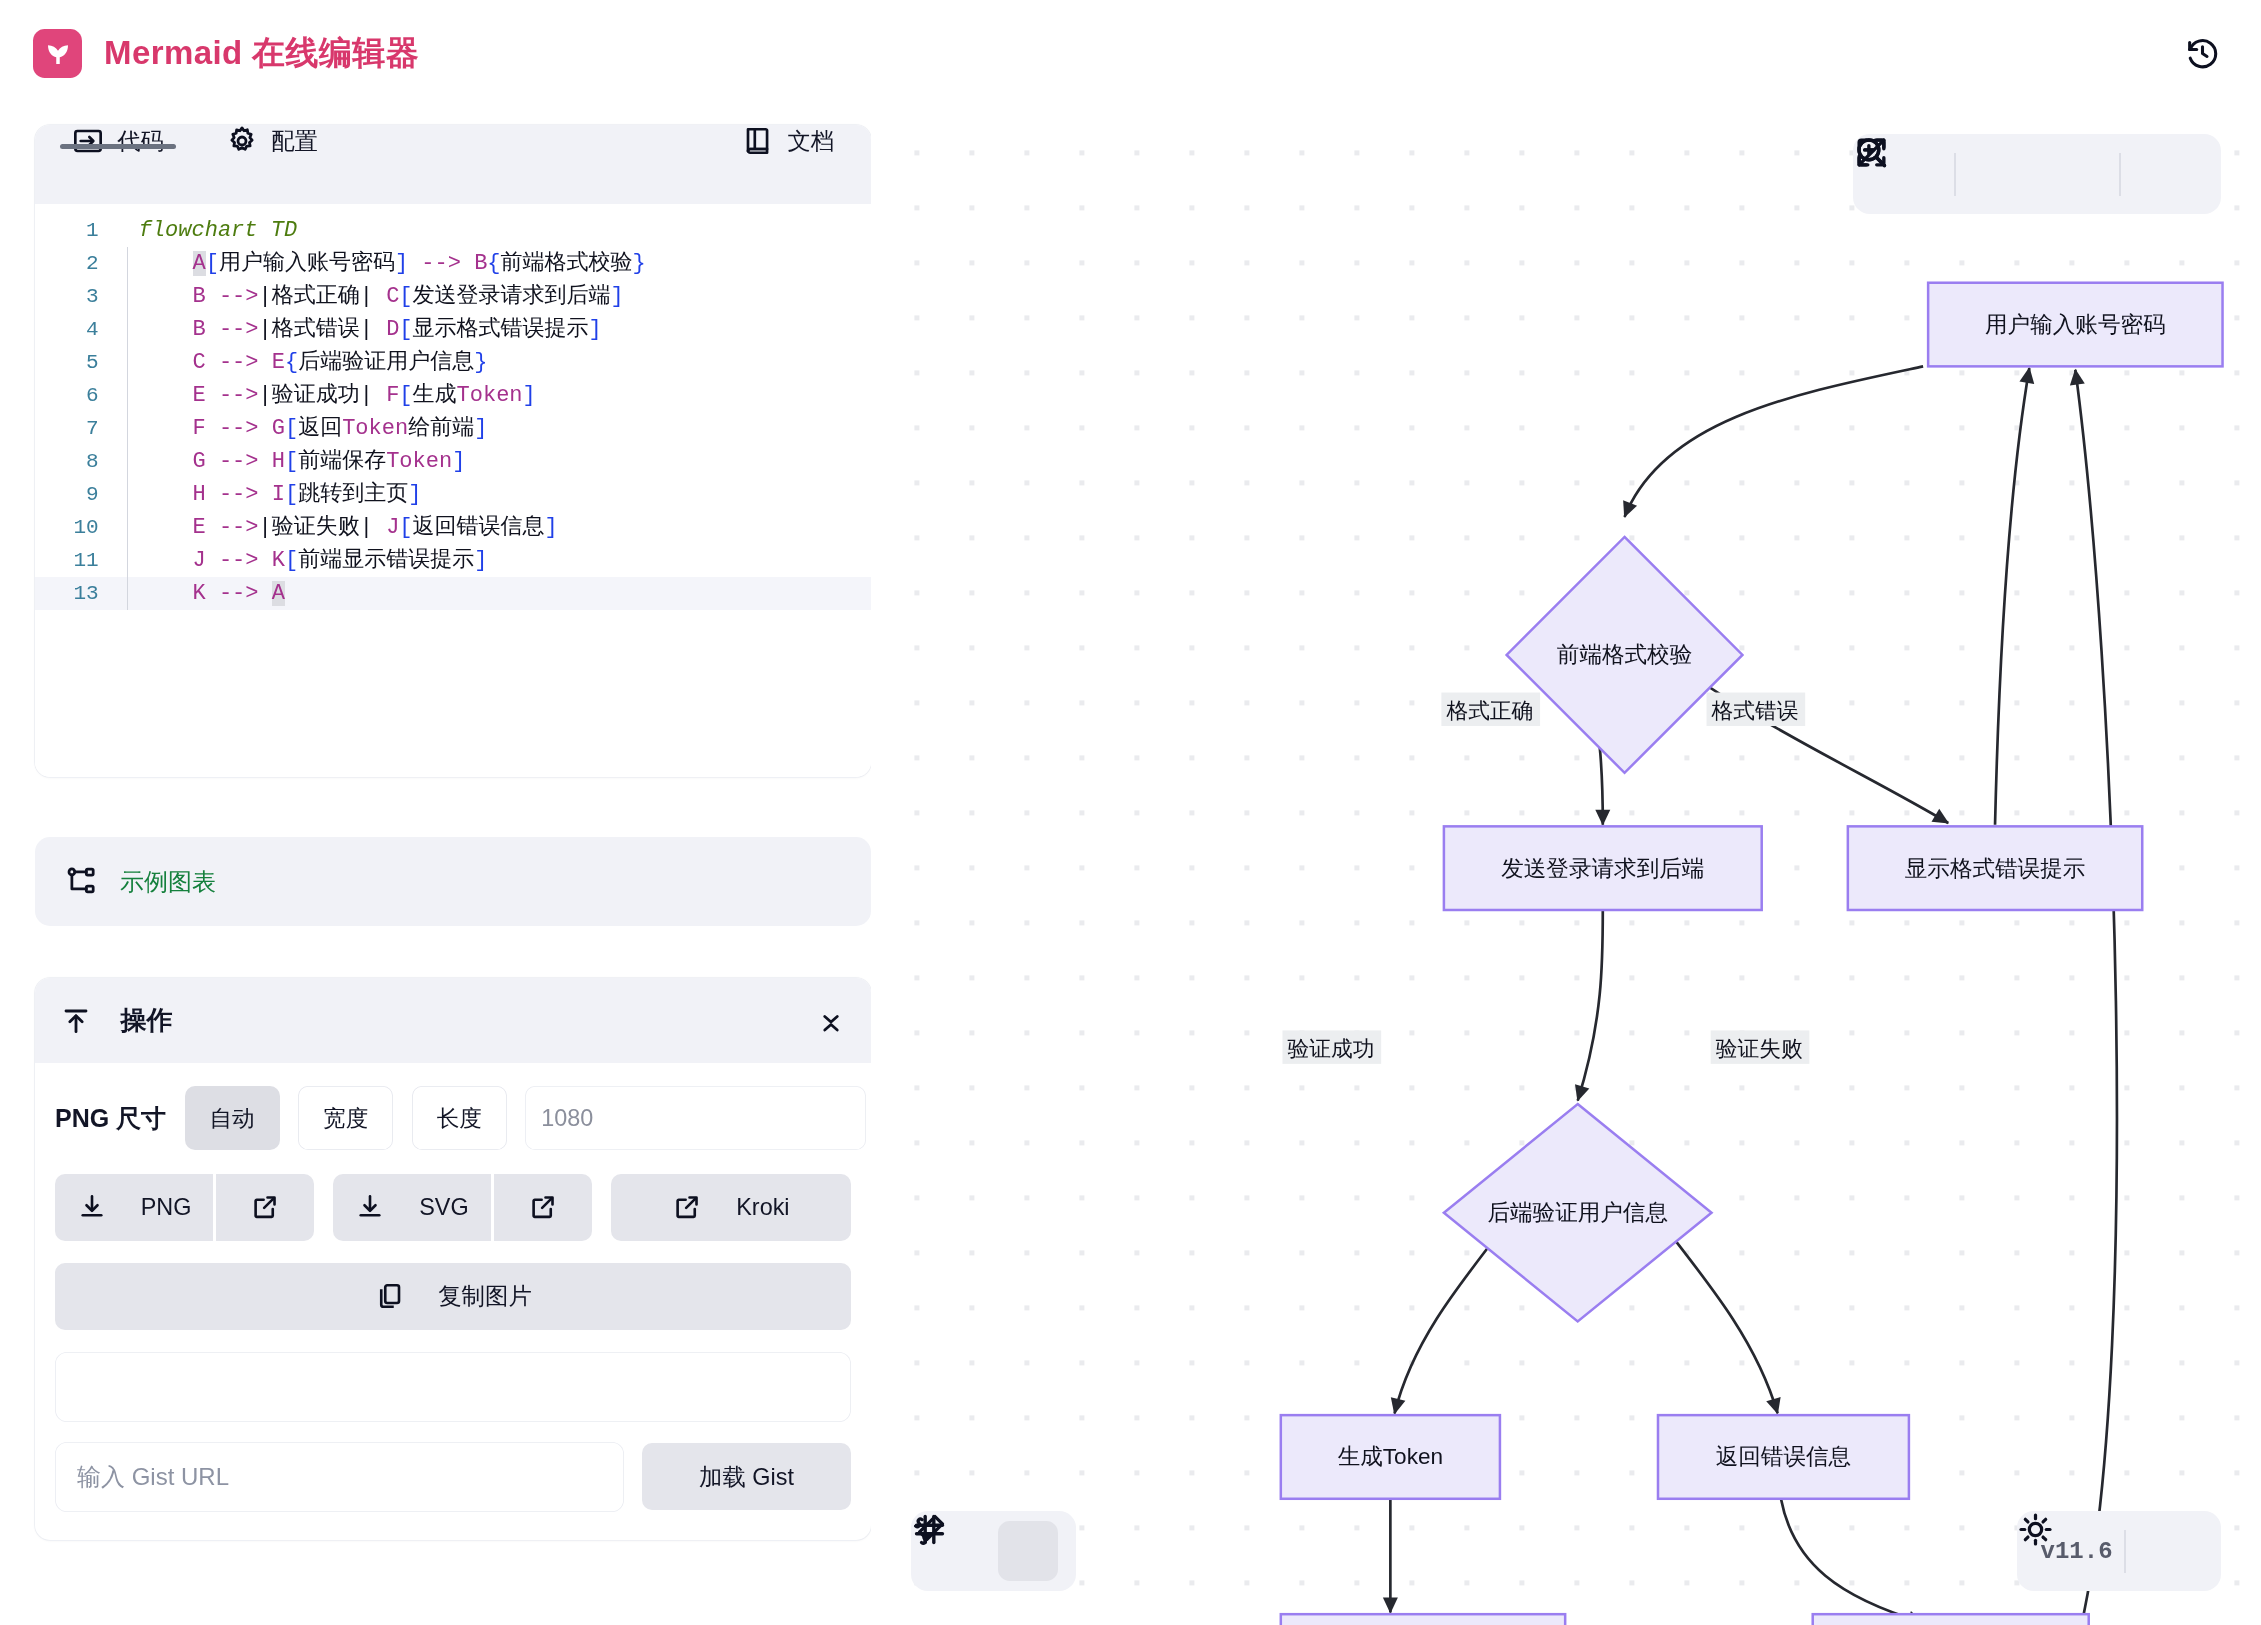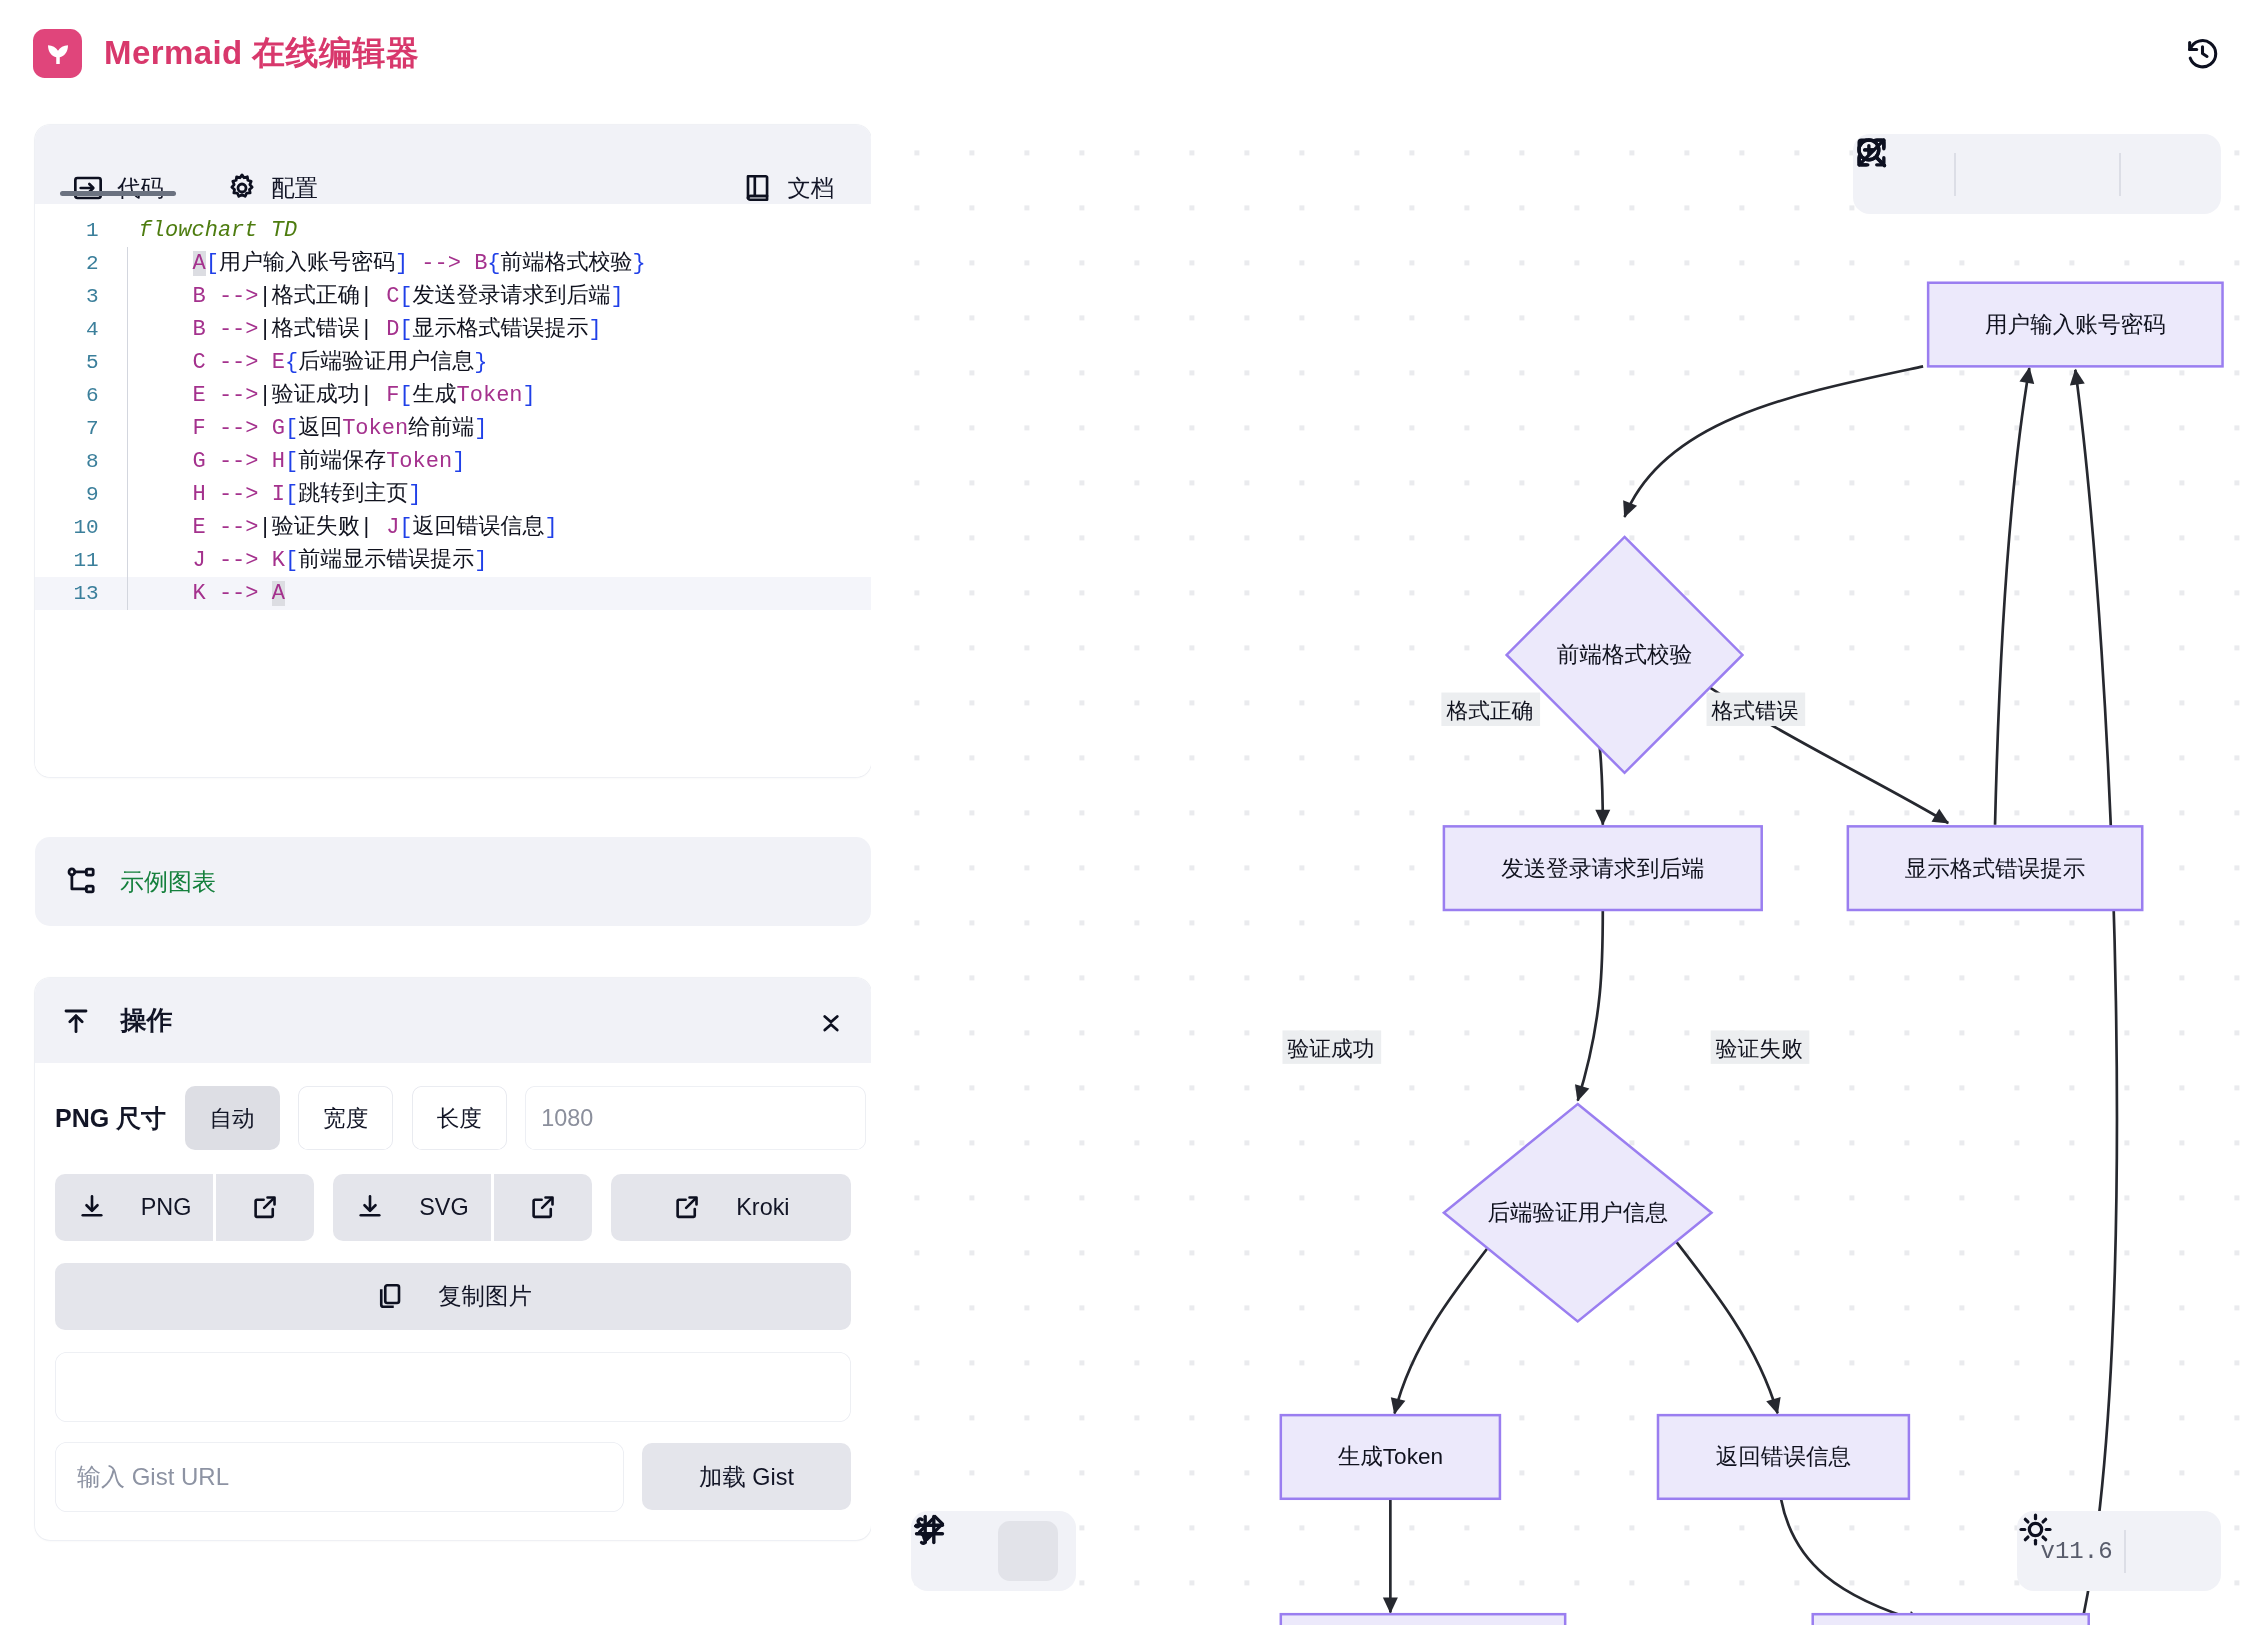--- a/index.html
+++ b/index.html
@@ -39,21 +39,21 @@
 
   .card {
     background: #fff; border-radius: 15px;
     box-shadow: 0 0 0 0.8px #eceef3, 0 0.8px 2.5px rgba(20,22,40,.05);
     overflow: hidden;
   }
 
   
   .editor-card { height: 652px; display: flex; flex-direction: column; }
   .tabbar {
-    height: 79px; background: #f1f2f7; display: flex; align-items: flex-end;
+    height: 79px; background: #f1f2f7; display: flex; align-items: flex-start;
     padding: 0 18.4px; flex: none;
   }
   .tab {
     display: flex; align-items: center; gap: 13.4px; padding: 0 18.4px;
     cursor: pointer; position: relative; color: #121526;
     font-size: 23.4px; font-weight: 500;
   }
   .tab .ic { width: 32px; height: 32px; display:block; }
   .tab.active::after {
     content: ""; position: absolute; left: 6.7px; right: 6.7px; bottom: 8.4px;
@@ -169,21 +169,21 @@
     background: #f1f2f7; border-radius: 16.7px; display: flex; align-items: center;
     padding: 0 18.4px; gap: 8.4px;
   }
   .bottom-left-tools .tool-btn.sel { background: #e2e3e9; }
 
   .bottom-right-tools {
     position: absolute; right: 40px; bottom: 35px; height: 80px;
     background: #f1f2f7; border-radius: 16.7px; display: flex; align-items: center;
     padding: 0 23.4px;
   }
-  .version { font-size: 24px; font-weight: 400; color: #585c6b;
+  .version { font-size: 24px; font-weight: 700; color: #585c6b;
              font-family: "Liberation Mono", monospace; }
 
   
   .node-label {
     font-family: "Liberation Sans", sans-serif; font-size: 27px; fill: #10121e;
   }
   .edge-label {
     font-family: "Liberation Sans", sans-serif; font-size: 26px; fill: #10121e;
   }
   .edge-label-bg { fill: #eceef0; }

